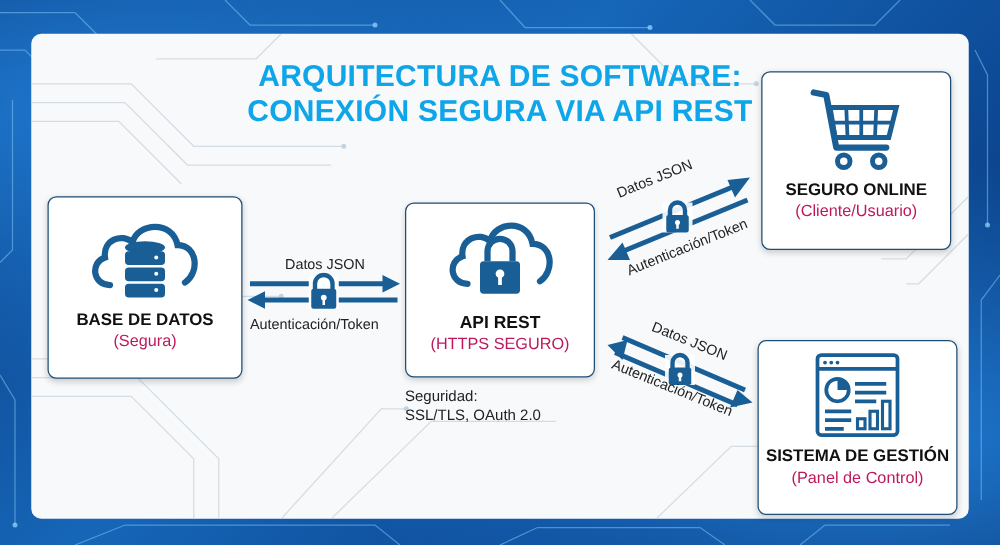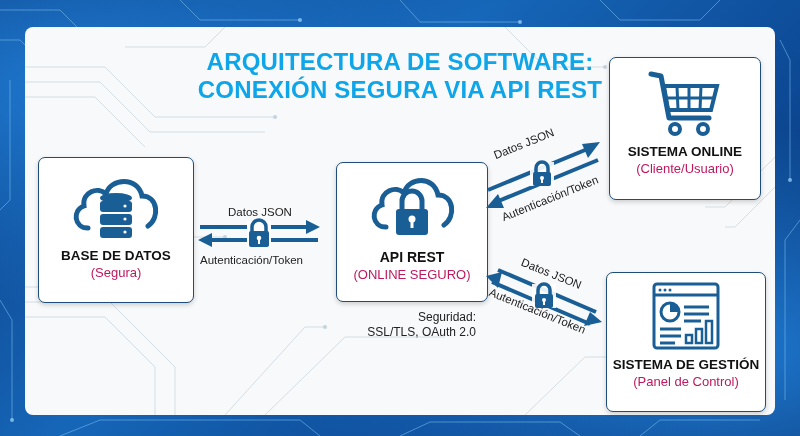--- a/index.html
+++ b/index.html
@@ -30,21 +30,21 @@
   }
   .box {
     position: absolute; background: #fff;
     border: 1.5px solid #1e4e77; border-radius: 7px;
     box-shadow: 0 2px 5px rgba(0,0,0,0.18);
     text-align: center;
   }
   .box .icon { display: block; margin: 0 auto; }
   .box .lbl { font-weight: 700; font-size: 13.5px; color: #111; }
   .box .sub { font-size: 13px; color: #be185d; margin-top: 2px; }
-  .note { position: absolute; text-align: right; font-size: 12px; color: #222; line-height: 15px; }
+  .note { position: absolute; text-align: left; font-size: 12px; color: #222; line-height: 15px; }
   .arrowlbl { position: absolute; font-size: 11.5px; color: #222; white-space: nowrap; }
   .link { position: absolute; }
 </style>
 </head>
 <body>
 
 <div class="bg">
   <svg width="800" height="436" viewBox="0 0 800 436">
     <g stroke="#7fc0f0" stroke-width="1" fill="none" opacity="0.55">
       <path d="M0 10 L60 10 L80 30 L140 30"></path>
@@ -115,50 +115,50 @@
     <g fill="#fff">
         <circle cx="57" cy="38" r="1.6"></circle>
         <circle cx="57" cy="51" r="1.6"></circle>
         <circle cx="57" cy="64" r="1.6"></circle>
       </g>
   </svg>
   <div class="lbl" style="margin-top:6px;">BASE DE DATOS</div>
   <div class="sub">(Segura)</div>
 </div>
 
-<div class="box" style="left:324px; top:162px; width:152px; height:140px;margin-left:12px;">
+<div class="box" style="left:324px; top:162px; width:152px; height:140px;">
   <svg class="icon" width="88" height="72" viewBox="0 0 88 72" style="margin-top:8px;">
     <path d="M18 56 C4 56 2 38 14 34 C12 20 28 14 36 22 C40 6 66 4 70 24 C86 24 88 46 76 54" fill="none" stroke="#1a5e96" stroke-width="5" stroke-linecap="round"></path>
     <path d="M34 38 L34 30 A10 10 0 0 1 54 30 L54 38" fill="none" stroke="#1a5e96" stroke-width="5"></path>
     <rect x="28" y="38" width="32" height="26" rx="3" fill="#1a5e96"></rect>
     <circle cx="44" cy="48" r="3.5" fill="#fff"></circle>
       <rect x="42.5" y="49" width="3" height="8" fill="#fff"></rect>
   </svg>
   <div class="lbl" style="margin-top:6px; font-size:14px;">API REST</div>
-  <div class="sub">(ONLINE SEGURO)</div>
+  <div class="sub">(HTTPS SEGURO)</div>
 </div>
 <div class="note" style="left:324px; top:310px; width:152px;">
   <div>Seguridad:</div>
   <div>SSL/TLS, OAuth 2.0</div>
 </div>
 
 <div class="box" style="left:609px; top:57px; width:152px; height:143px;">
   <svg class="icon" width="76" height="74" viewBox="0 0 76 74" style="margin-top:8px;">
     <path d="M4 8 L14 10 L22 52 L62 52" fill="none" stroke="#1a5e96" stroke-width="5" stroke-linejoin="round" stroke-linecap="round"></path>
     <path d="M17 20 L70 20 L64 44 L21 44 Z" fill="none" stroke="#1a5e96" stroke-width="4"></path>
     <g stroke="#1a5e96" stroke-width="3">
         <line x1="30" y1="20" x2="31" y2="44"></line>
         <line x1="42" y1="20" x2="42" y2="44"></line>
         <line x1="54" y1="20" x2="53" y2="44"></line>
         <line x1="19" y1="32" x2="67" y2="32"></line>
       </g>
     <circle cx="28" cy="63" r="5" fill="none" stroke="#1a5e96" stroke-width="4"></circle>
     <circle cx="56" cy="63" r="5" fill="none" stroke="#1a5e96" stroke-width="4"></circle>
   </svg>
-  <div class="lbl" style="margin-top:4px;">SISTEMA ONLINE</div>
+  <div class="lbl" style="margin-top:4px;">SEGURO ONLINE</div>
   <div class="sub">(Cliente/Usuario)</div>
 </div>
 
 <div class="box" style="left:606px; top:272px; width:160px; height:140px;">
   <svg class="icon" width="70" height="70" viewBox="0 0 70 70" style="margin-top:8px;">
     <rect x="3" y="3" width="64" height="64" rx="3" fill="none" stroke="#1a5e96" stroke-width="3"></rect>
     <line x1="3" y1="14" x2="67" y2="14" stroke="#1a5e96" stroke-width="3"></line>
     <g fill="#1a5e96">
         <circle cx="9" cy="9" r="1.5"></circle>
         <circle cx="14" cy="9" r="1.5"></circle>

